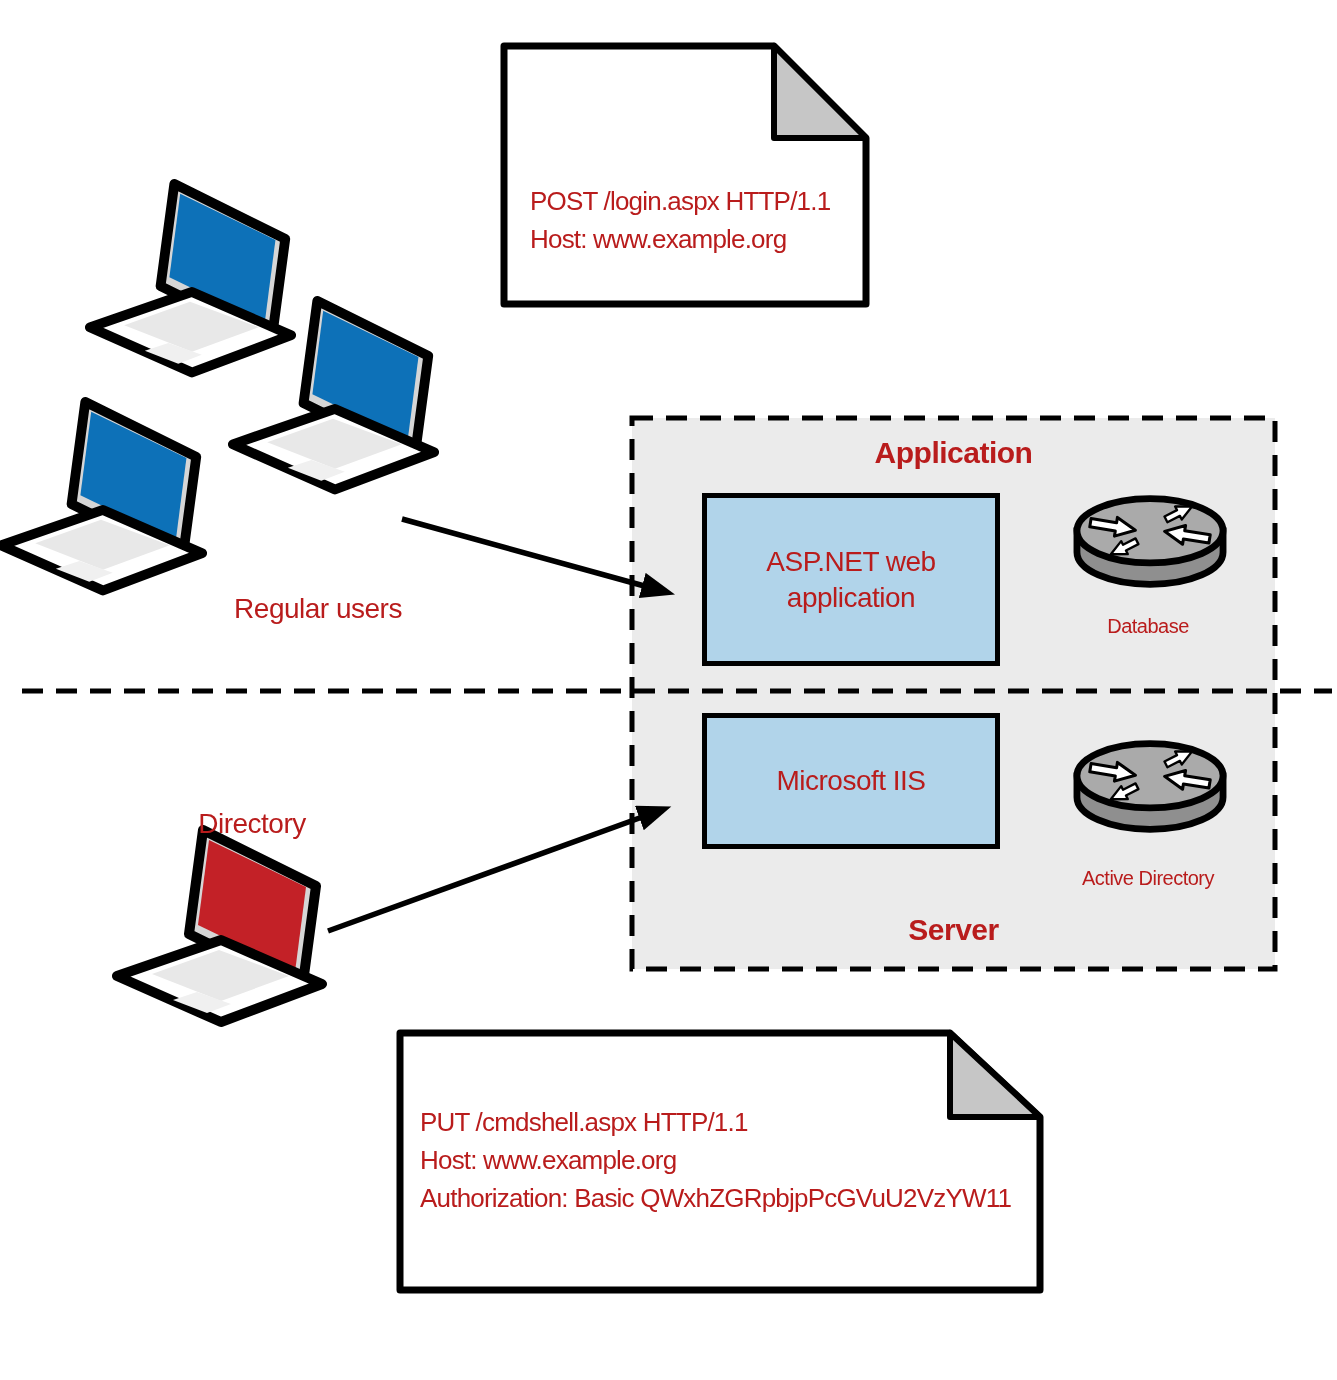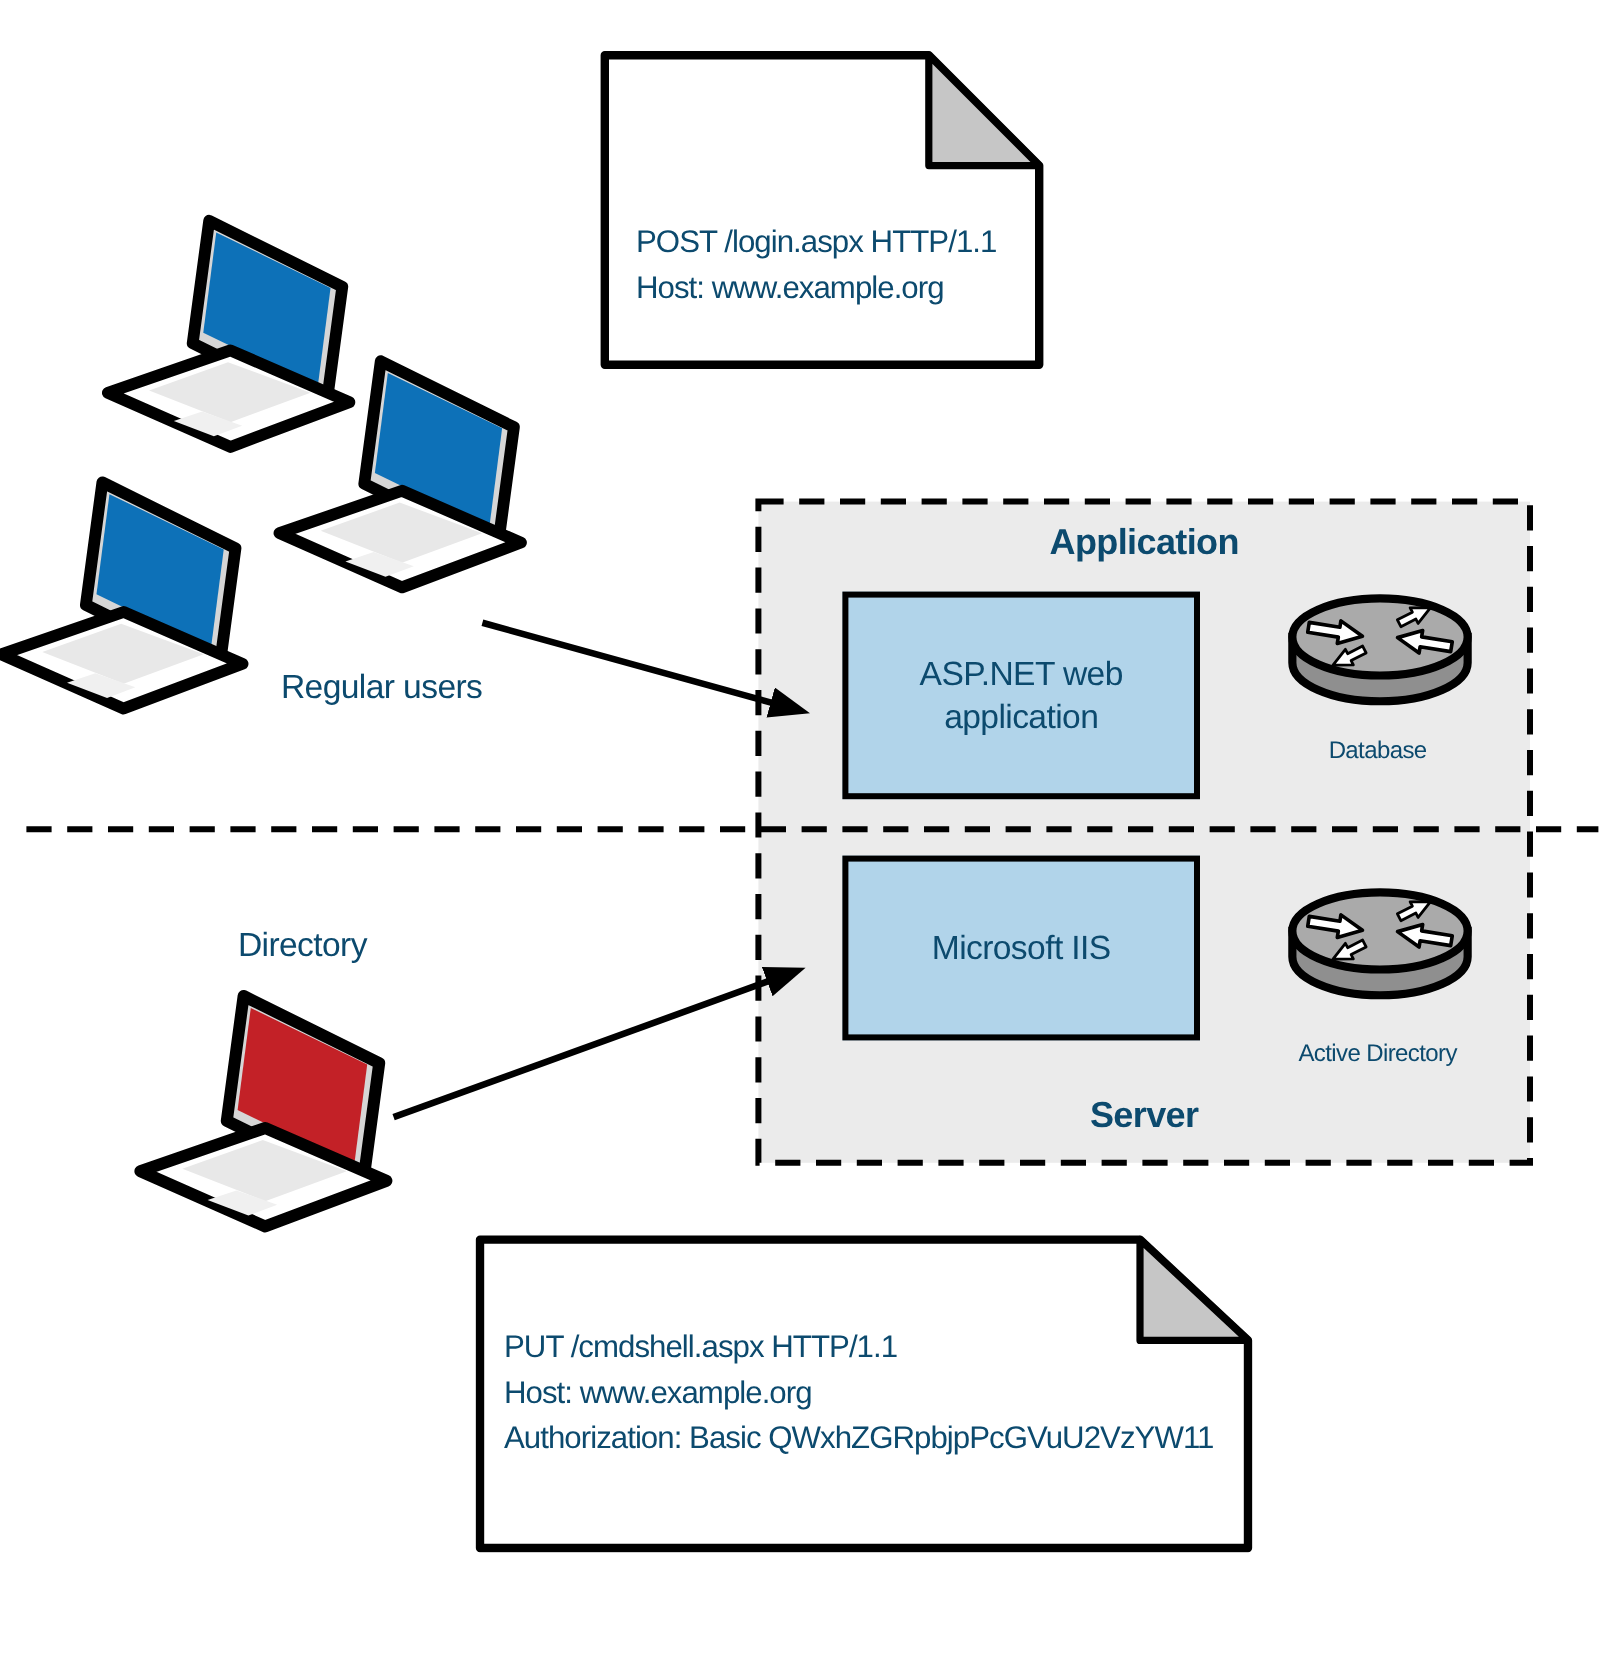--- a/index.html
+++ b/index.html
@@ -1,24 +1,24 @@
 <!DOCTYPE html>
 <html><head>
 <meta charset="utf-8">
 <style>
   html,body{margin:0;padding:0;background:#fff;}
   .canvas{
     position:relative;width:1337px;height:1380px;background:#fff;overflow:hidden;
-    font-family:"Liberation Sans",sans-serif;color:#0c4a6e;
+    font-family:"Liberation Sans",sans-serif;color:#b91c1c;
   }
   .abs{position:absolute;}
   svg{display:block;}
   .note{position:absolute;}
   .note-text{position:absolute;font-size:26px;line-height:38px;letter-spacing:-0.8px;white-space:nowrap;}
-  .actor-label{position:absolute;font-size:28px;letter-spacing:-0.5px;text-align:center;}
+  .actor-label{position:absolute;font-size:28px;letter-spacing:-0.5px;text-align:center;margin-top:36px;}
   .section-label{position:absolute;left:632px;width:643px;text-align:center;font-size:30px;font-weight:700;letter-spacing:-0.5px;}
   .blue-box{
     position:absolute;left:702px;width:298px;box-sizing:border-box;
     background:#b1d4ea;border:5px solid #000;
     display:flex;align-items:center;justify-content:center;text-align:center;
     font-size:28px;line-height:36px;letter-spacing:-0.5px;
   }
   .blue-box .inner{max-width:220px;text-align:center;}
   .router-label{position:absolute;text-align:center;font-size:20px;letter-spacing:-0.5px;}
 </style>
@@ -99,20 +99,20 @@
 
   <div class="actor-label" style="left:193px;top:557px;width:250px">Regular users</div>
   <div class="actor-label" style="left:132px;top:772px;width:240px">Directory</div>
 
   <div class="section-label" style="top:913px">Server</div>
   <div class="section-label" style="top:436px">Application</div>
 
   <div class="blue-box" style="top:493px;height:173px">
     <span class="inner">ASP.NET web application</span>
   </div>
-  <div class="blue-box" style="top:713px;height:154px">
+  <div class="blue-box" style="top:713px;height:136px">
     <span class="inner">Microsoft IIS</span>
   </div>
 
   <div class="router-label" style="left:1048px;top:615px;width:200px">Database</div>
   <div class="router-label" style="left:1018px;top:867px;width:260px">Active Directory</div>
 
 </div>
 
 </body></html>

